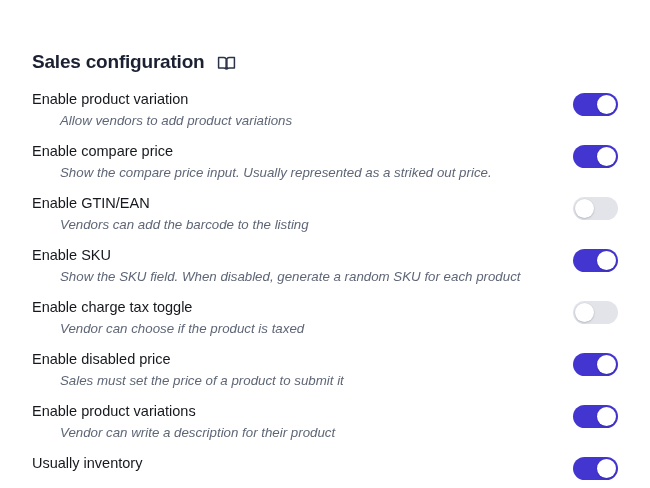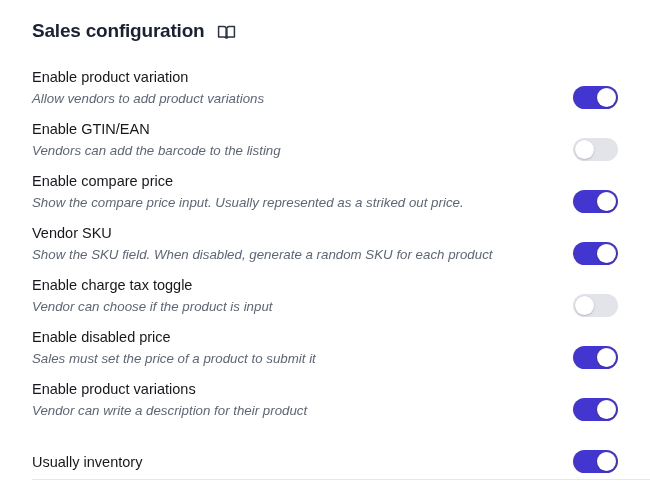--- a/index.html
+++ b/index.html
@@ -24,20 +24,21 @@
     background: #ffffff;
   }
 
   
   .panel-header {
     display: flex;
     align-items: center;
     gap: 12px;
     padding: 14px 32px 0 32px;
     height: 34px;
+    margin-top: 31px;
   }
   .panel-title {
     font-size: 19px;
     font-weight: 700;
     color: #1b2132;
     letter-spacing: -0.2px;
     line-height: 26px;
     white-space: nowrap;
   }
   .book-icon {
@@ -50,21 +51,21 @@
     flex: 0 0 auto;
   }
 
   
   .settings-list {
     padding: 0 32px;
     margin-top: 9px;
   }
   .setting-row {
     display: flex;
-    align-items: flex-end;
+    align-items: flex-start;
     justify-content: space-between;
     height: 52px;
     gap: 12px;
   }
   .setting-texts {
     display: flex;
     flex-direction: column;
     min-width: 0;
     padding-top: 1px;
   }
@@ -75,20 +76,21 @@
     line-height: 21px;
     white-space: nowrap;
   }
   .setting-desc {
     font-size: 13.3px;
     font-style: italic;
     color: #5e6676;
     line-height: 20px;
     margin-top: 1px;
     white-space: nowrap;
+    margin-left: 28px;
   }
 
   
   .toggle {
     position: relative;
     flex: 0 0 auto;
     width: 45px;
     height: 23px;
     border-radius: 12px;
     margin-top: 5px;
@@ -146,52 +148,52 @@
         <div class="setting-label">Enable product variation</div>
         <div class="setting-desc">Allow vendors to add product variations</div>
       </div>
       <div class="toggle on">
         <span class="knob"></span>
       </div>
     </div>
 
     <div class="setting-row">
       <div class="setting-texts">
+        <div class="setting-label">Enable compare price</div>
+        <div class="setting-desc">Show the compare price input. Usually represented as a striked out price.</div>
+      </div>
+      <div class="toggle on">
+        <span class="knob"></span>
+      </div>
+    </div>
+
+    <div class="setting-row">
+      <div class="setting-texts">
         <div class="setting-label">Enable GTIN/EAN</div>
         <div class="setting-desc">Vendors can add the barcode to the listing</div>
       </div>
       <div class="toggle">
         <span class="knob"></span>
       </div>
     </div>
 
     <div class="setting-row">
       <div class="setting-texts">
-        <div class="setting-label">Enable compare price</div>
-        <div class="setting-desc">Show the compare price input. Usually represented as a striked out price.</div>
-      </div>
-      <div class="toggle on">
-        <span class="knob"></span>
-      </div>
-    </div>
-
-    <div class="setting-row">
-      <div class="setting-texts">
-        <div class="setting-label">Vendor SKU</div>
+        <div class="setting-label">Enable SKU</div>
         <div class="setting-desc">Show the SKU field. When disabled, generate a random SKU for each product</div>
       </div>
       <div class="toggle on">
         <span class="knob"></span>
       </div>
     </div>
 
     <div class="setting-row">
       <div class="setting-texts">
         <div class="setting-label">Enable charge tax toggle</div>
-        <div class="setting-desc">Vendor can choose if the product is input</div>
+        <div class="setting-desc">Vendor can choose if the product is taxed</div>
       </div>
       <div class="toggle">
         <span class="knob"></span>
       </div>
     </div>
 
     <div class="setting-row">
       <div class="setting-texts">
         <div class="setting-label">Enable disabled price</div>
         <div class="setting-desc">Sales must set the price of a product to submit it</div>

